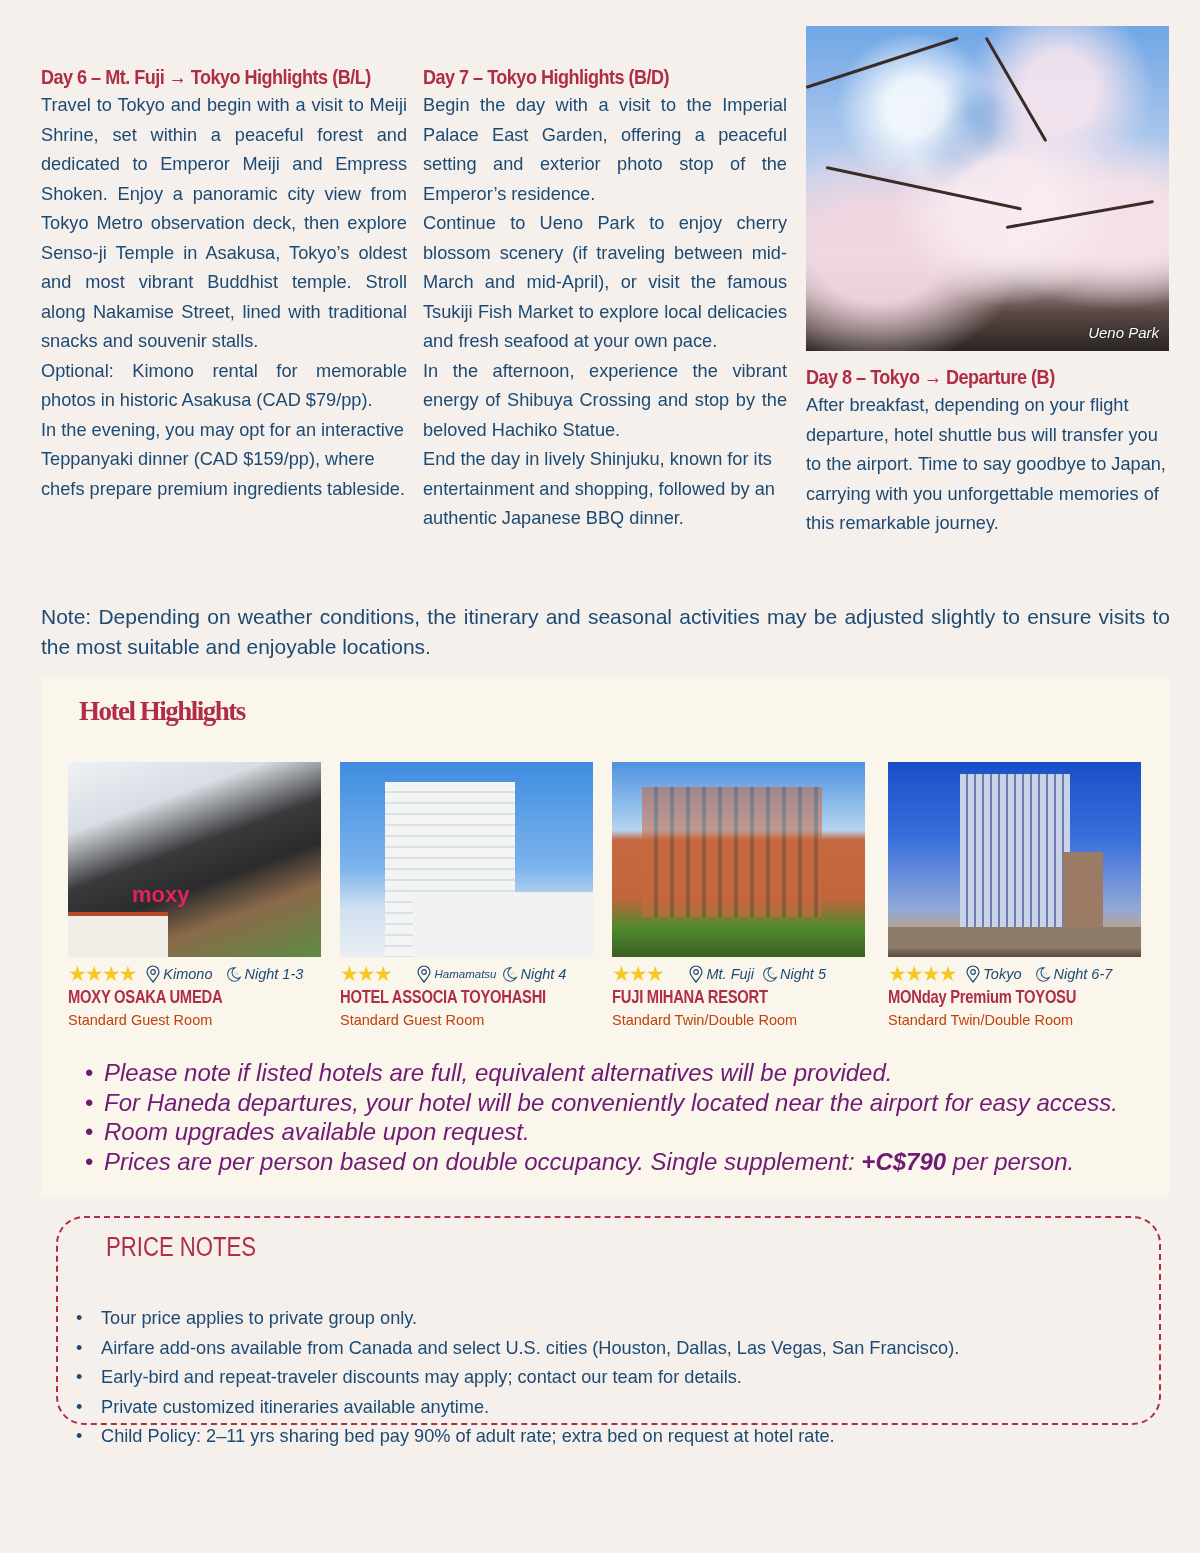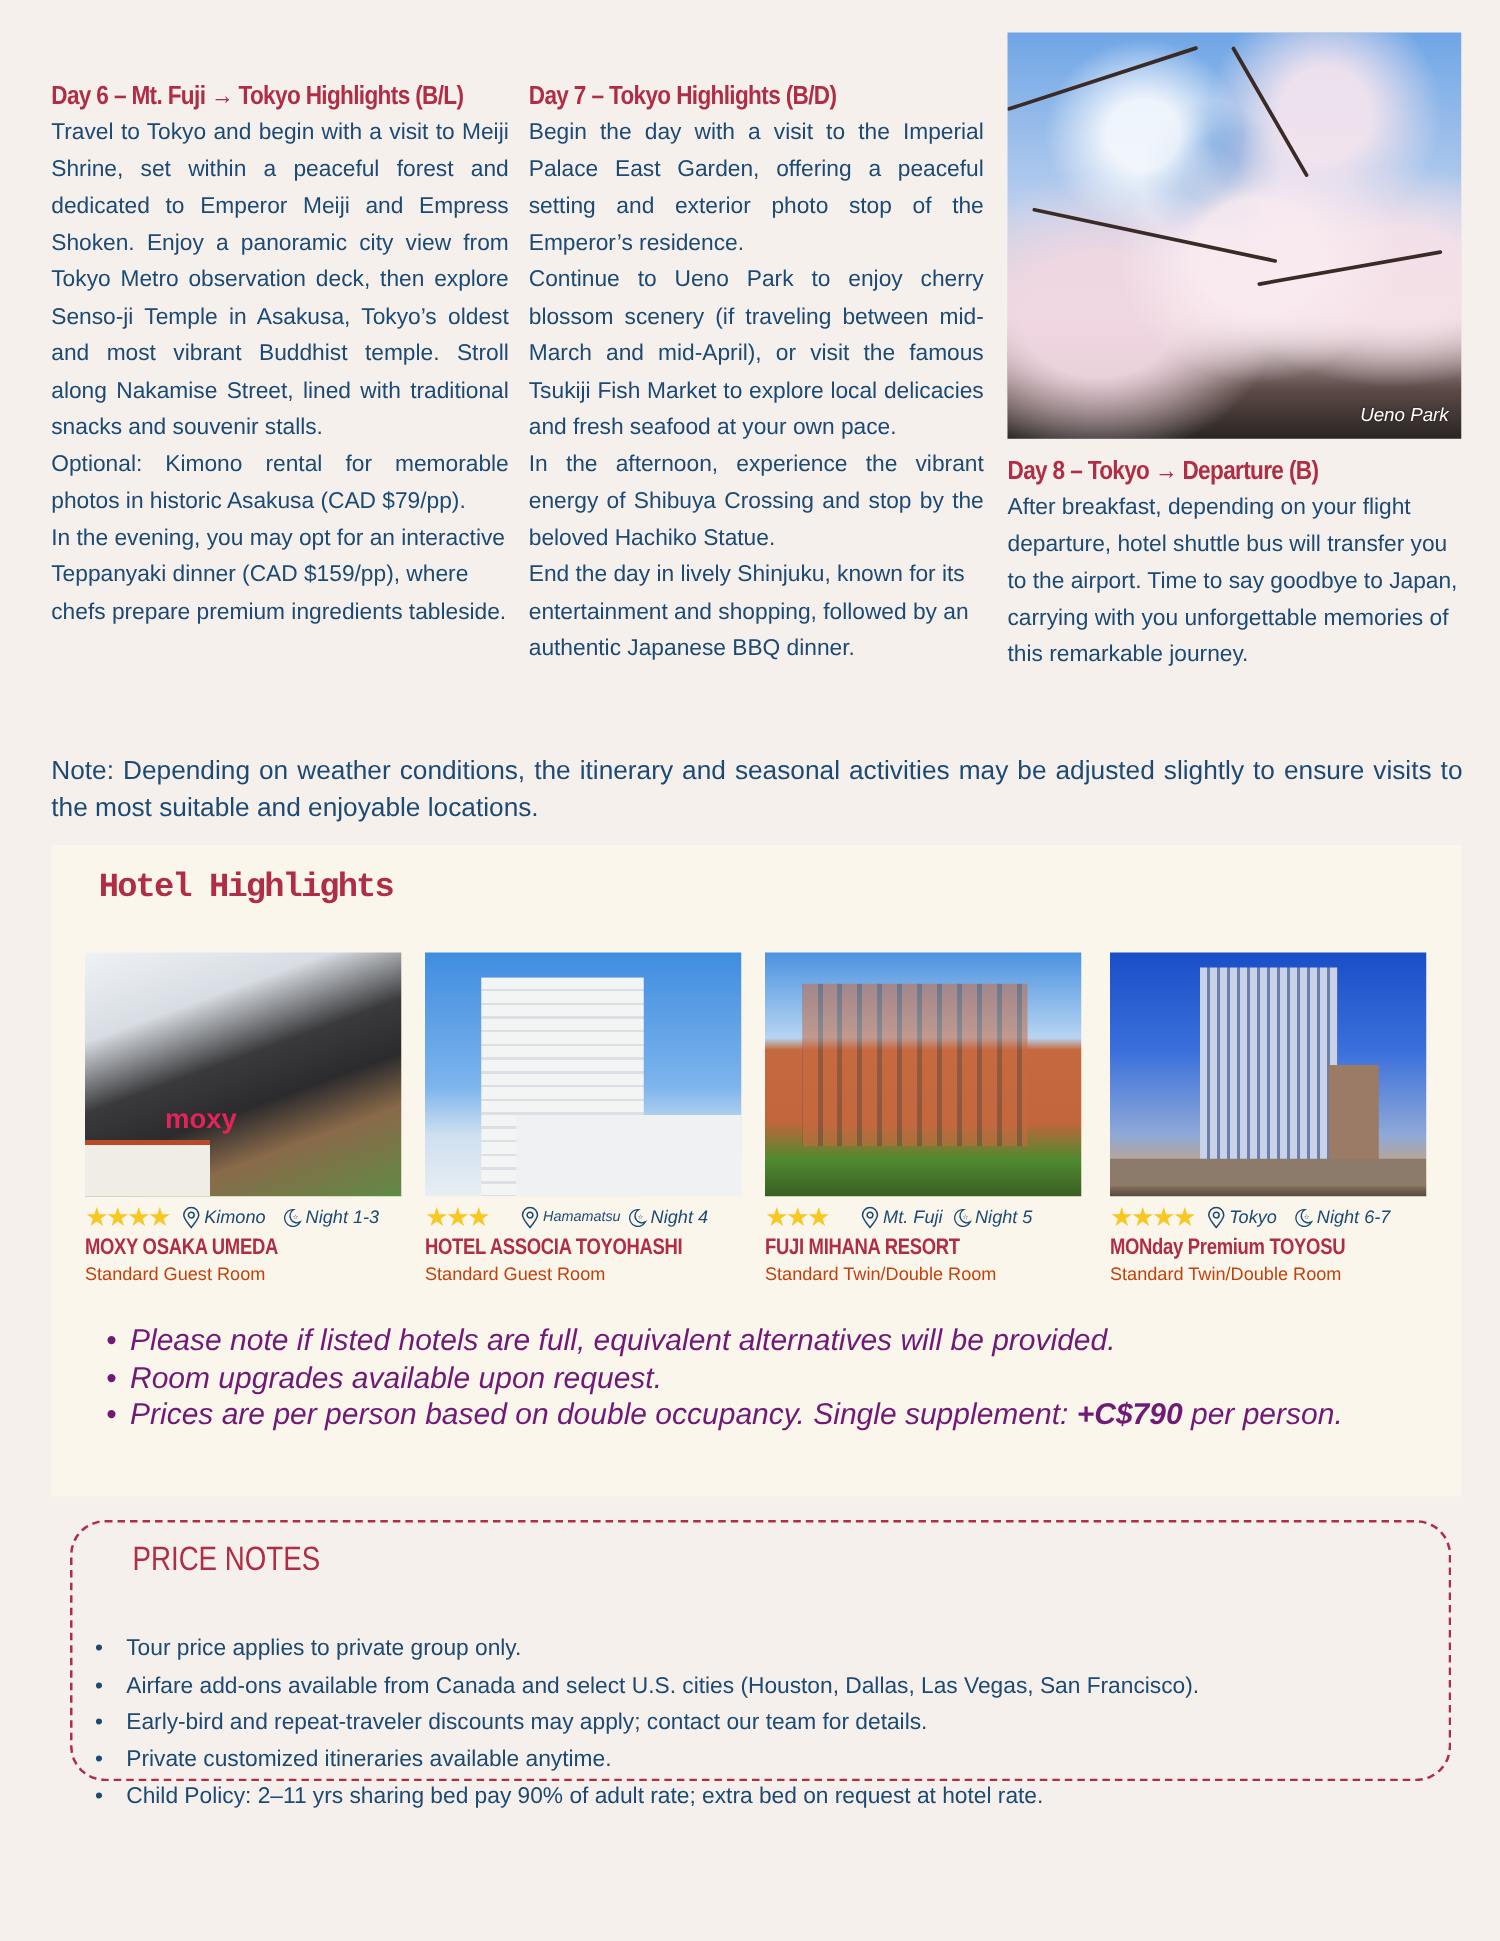--- a/index.html
+++ b/index.html
@@ -53,21 +53,21 @@
     font-size: 21px; line-height: 29.5px; color: #1c4a73;
     text-align: justify;
   }
 
   .hotel-panel {
     position: absolute; left: 41px; top: 676px; width: 1128px; height: 521px;
     background: #faf6ec;
   }
   .hotel-heading {
     position: absolute; left: 38px; top: 20px;
-    font-family: Liberation Mono, monospace; font-weight: bold;
+    font-family: Liberation Serif, serif; font-weight: bold;
     font-size: 27px; color: #b02e45; letter-spacing: -1.5px;
   }
   .hotel-card { position: absolute; top: 86px; width: 258px; }
   .hotel-img { width: 253px; height: 195px; overflow: hidden; position: relative; }
   .img-moxy { background: linear-gradient(160deg, #eef2f7 0%, #d8dde3 25%, #3a3a3c 45%, #2b2b2d 60%, #8a6a4a 75%, #5f8a44 100%); }
   .img-moxy .sign { position: absolute; left: 64px; top: 120px; color: #e3245a; font-weight: bold; font-size: 22px; }
   .img-moxy .base { position: absolute; left: 0; bottom: 0; width: 100px; height: 45px; background: #f0ece6; border-top: 4px solid #b84a2a; }
   .img-associa { background: linear-gradient(180deg, #3f8de0 0%, #7db4ec 55%, #cfe0f0 75%, #e9eef2 100%); }
   .img-associa .tower { position: absolute; left: 45px; top: 20px; width: 130px; height: 175px; background: repeating-linear-gradient(180deg, #f3f4f4 0 9px, #dcdfe3 9px 11px); }
   .img-associa .low { position: absolute; right: 0; bottom: 0; width: 180px; height: 65px; background: #eff1f3; }
@@ -243,20 +243,21 @@
           </svg>
       </span>
       <span>Night 6-7</span>
     </div>
     <div class="hotel-name">MONday Premium TOYOSU</div>
     <div class="room-type">Standard Twin/Double Room</div>
   </div>
 
   <ul class="hotel-notes">
     <li>Please note if listed hotels are full, equivalent alternatives will be provided.</li>
+    <li>For Haneda departures, your hotel will be conveniently located near the airport for easy access.</li>
     <li>Room upgrades available upon request.</li>
     <li><span>Prices are per person based on double occupancy. Single supplement: </span><b>+C$790</b><span> per person.</span></li>
   </ul>
 </div>
 
 <div class="price-box">
   <div class="price-title">PRICE NOTES</div>
   <ul class="price-list">
     <li>Tour price applies to private group only.</li>
     <li>Airfare add-ons available from Canada and select U.S. cities (Houston, Dallas, Las Vegas, San Francisco).</li>

